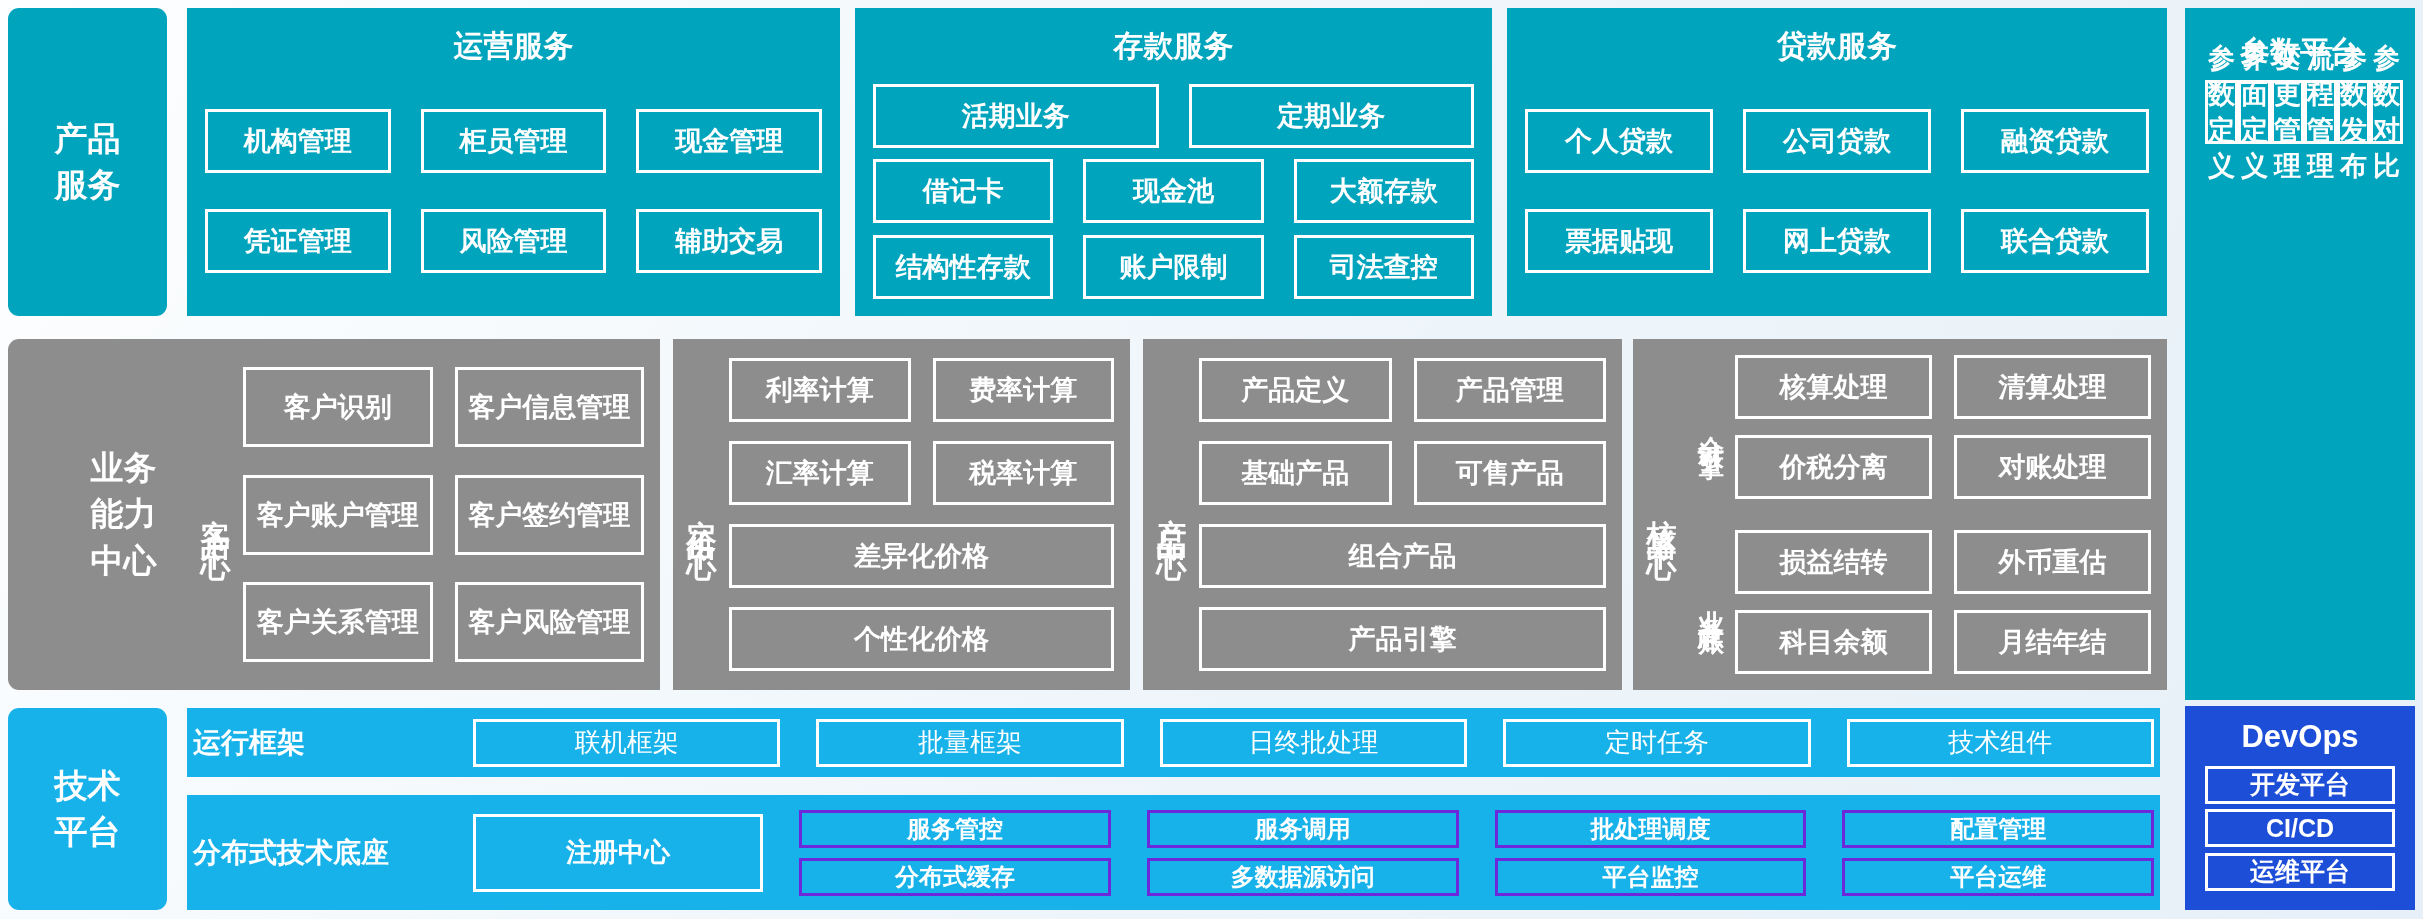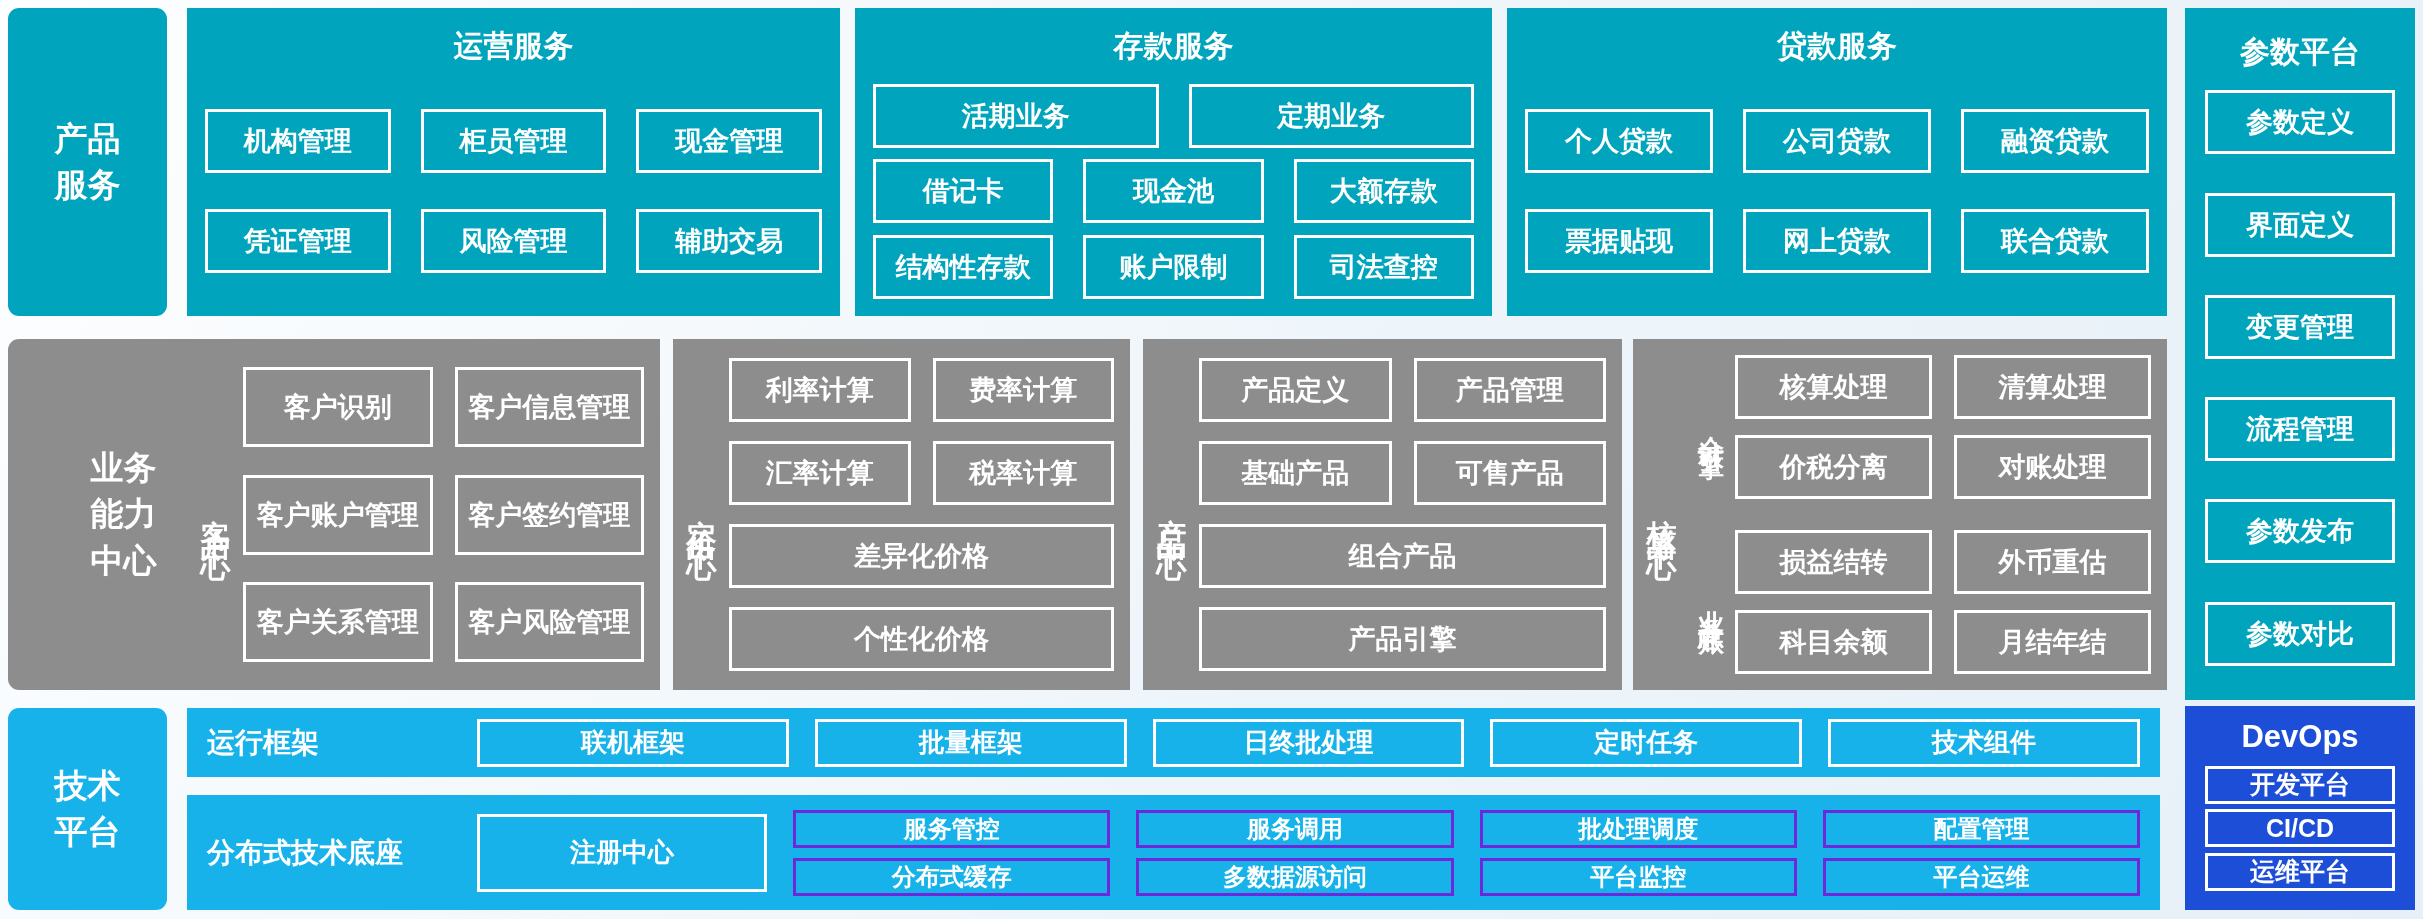--- a/index.html
+++ b/index.html
@@ -36,22 +36,22 @@
     flex:1;height:64px;border:3px solid #ffffff;box-sizing:border-box;
     display:flex;align-items:center;justify-content:center;
     font-size:27px;font-weight:bold;white-space:nowrap;
   }
 
   
   .param-col{position:absolute;left:2185px;top:8px;width:230px;height:692px;
     background:#00a4bc;display:flex;flex-direction:column;box-sizing:border-box;}
   .param-title{height:56px;padding-top:16px;display:flex;align-items:center;justify-content:center;
     font-size:30px;font-weight:bold;}
-  .param-items{flex:1;display:flex;flex-direction:column;justify-content:space-evenly;
-    padding:0 20px 24px;gap:28px;}
+  .param-items{flex:1;display:flex;flex-direction:row;justify-content:space-evenly;
+    padding:0 20px 24px;}
   .param-item{height:64px;border:3px solid #ffffff;box-sizing:border-box;
     display:flex;align-items:center;justify-content:center;font-size:27px;font-weight:bold;}
 
   
   .mid-panel{position:absolute;top:339px;height:351px;background:#8d8d8d;
     display:flex;box-sizing:border-box;}
   .mp-customer{left:187px;width:473px;}
   .mp-pricing{left:673px;width:457px;}
   .mp-product{left:1143px;width:479px;}
   .mp-accounting{left:1633px;width:534px;}
@@ -64,26 +64,26 @@
     padding-right:16px;}
   .mrow{display:flex;gap:22px;}
   .module.tall{height:80px;font-size:27px;}
   .module.mid-box{height:64px;}
   .acct-col{flex:1;display:flex;flex-direction:column;justify-content:space-evenly;}
   .acct-group{flex:1;display:flex;align-items:stretch;}
   .acct-group .mid-rows{}
 
   
   .tech-row{position:absolute;left:187px;width:1973px;background:#17b2ea;
-    display:flex;align-items:center;box-sizing:border-box;padding:0 20px;gap:26px;}
+    display:flex;align-items:center;box-sizing:border-box;padding:0 6px;gap:36px;}
   .tech-frame{top:708px;height:69px;}
   .tech-base{top:795px;height:115px;}
   .tech-label{width:244px;flex:none;font-size:28px;font-weight:bold;}
   .tech-box{flex:1;height:48px;border:3px solid #ffffff;box-sizing:border-box;
-    display:flex;align-items:center;justify-content:center;font-size:26px;font-weight:bold;}
+    display:flex;align-items:center;justify-content:center;font-size:26px;font-weight:normal;}
   .registry-box{width:290px;flex:none;height:78px;border:3px solid #ffffff;box-sizing:border-box;
     display:flex;align-items:center;justify-content:center;font-size:26px;font-weight:bold;}
   .tech-col{flex:1;display:flex;flex-direction:column;gap:10px;}
   .tech-box2{height:38px;border:3px solid #6d28d9;box-sizing:border-box;
     display:flex;align-items:center;justify-content:center;font-size:24px;font-weight:bold;}
 
   
   .devops{position:absolute;left:2185px;top:706px;width:230px;height:204px;
     background:#1d4ed8;display:flex;flex-direction:column;box-sizing:border-box;}
   .devops-title{height:46px;padding-top:8px;display:flex;align-items:center;justify-content:center;

